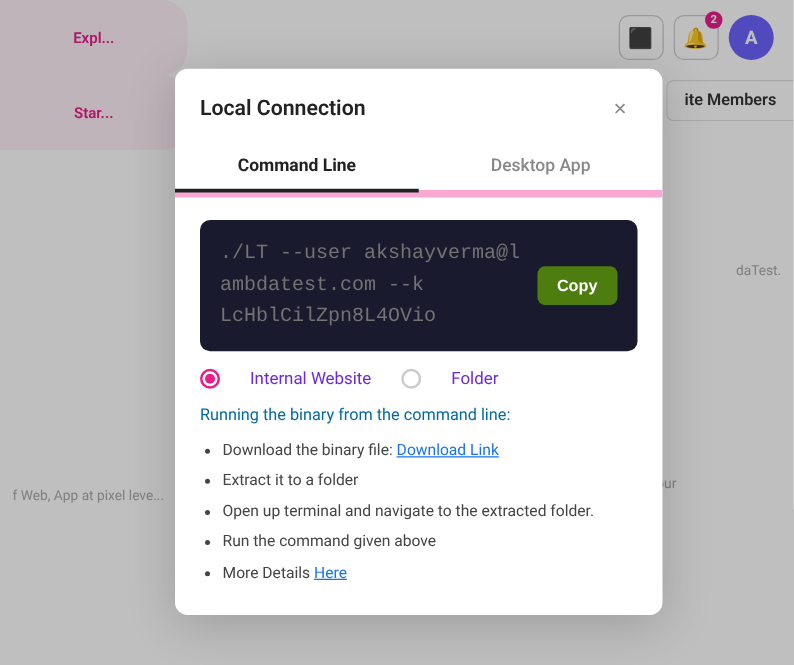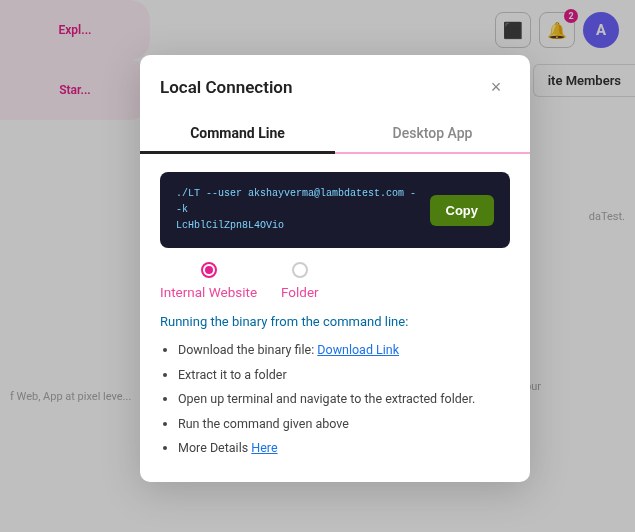--- a/index.html
+++ b/index.html
@@ -169,21 +169,21 @@
       border: none;
       background: transparent;
       font-size: 18px;
       color: #888;
     }
 
     
     .tabs {
       display: flex;
       margin-top: 14px;
-      border-bottom: 2px solid #f9a8d4;
+      border-bottom: 6px solid #f9a8d4;
     }
 
     .tab {
       flex: 1;
       text-align: center;
       padding: 10px 0;
       font-size: 14px;
       font-weight: 500;
       color: #888;
       cursor: pointer;
@@ -215,22 +215,22 @@
       align-items: center;
       justify-content: space-between;
       gap: 10px;
       min-height: 70px;
     }
 
     .code-text {
       flex: 1;
       line-height: 1.6;
       word-break: break-all;
-      color: #7dd3fc;
-      font-size: 10px;
+      color: #737373;
+      font-size: 16px;
     }
 
     .copy-btn {
       background: #4d7c0f;
       color: #fff;
       border: none;
       border-radius: 6px;
       padding: 8px 16px;
       font-size: 13px;
       font-weight: 600;
@@ -242,25 +242,24 @@
     
     .radio-group {
       display: flex;
       gap: 24px;
       margin: 14px 0;
     }
 
     .radio-option {
       display: flex;
       align-items: center;
-      gap: 6px;
+      gap: 24px;
       font-size: 13.5px;
-      color: #ec4899;
-      cursor: pointer;
-      flex-direction: column;
+      color: #6d28d9;
+      cursor: pointer;
     }
 
     .radio-circle {
       width: 16px; height: 16px;
       border-radius: 50%;
       border: 2px solid #ccc;
       display: flex; align-items: center; justify-content: center;
     }
 
     .radio-circle.checked {

